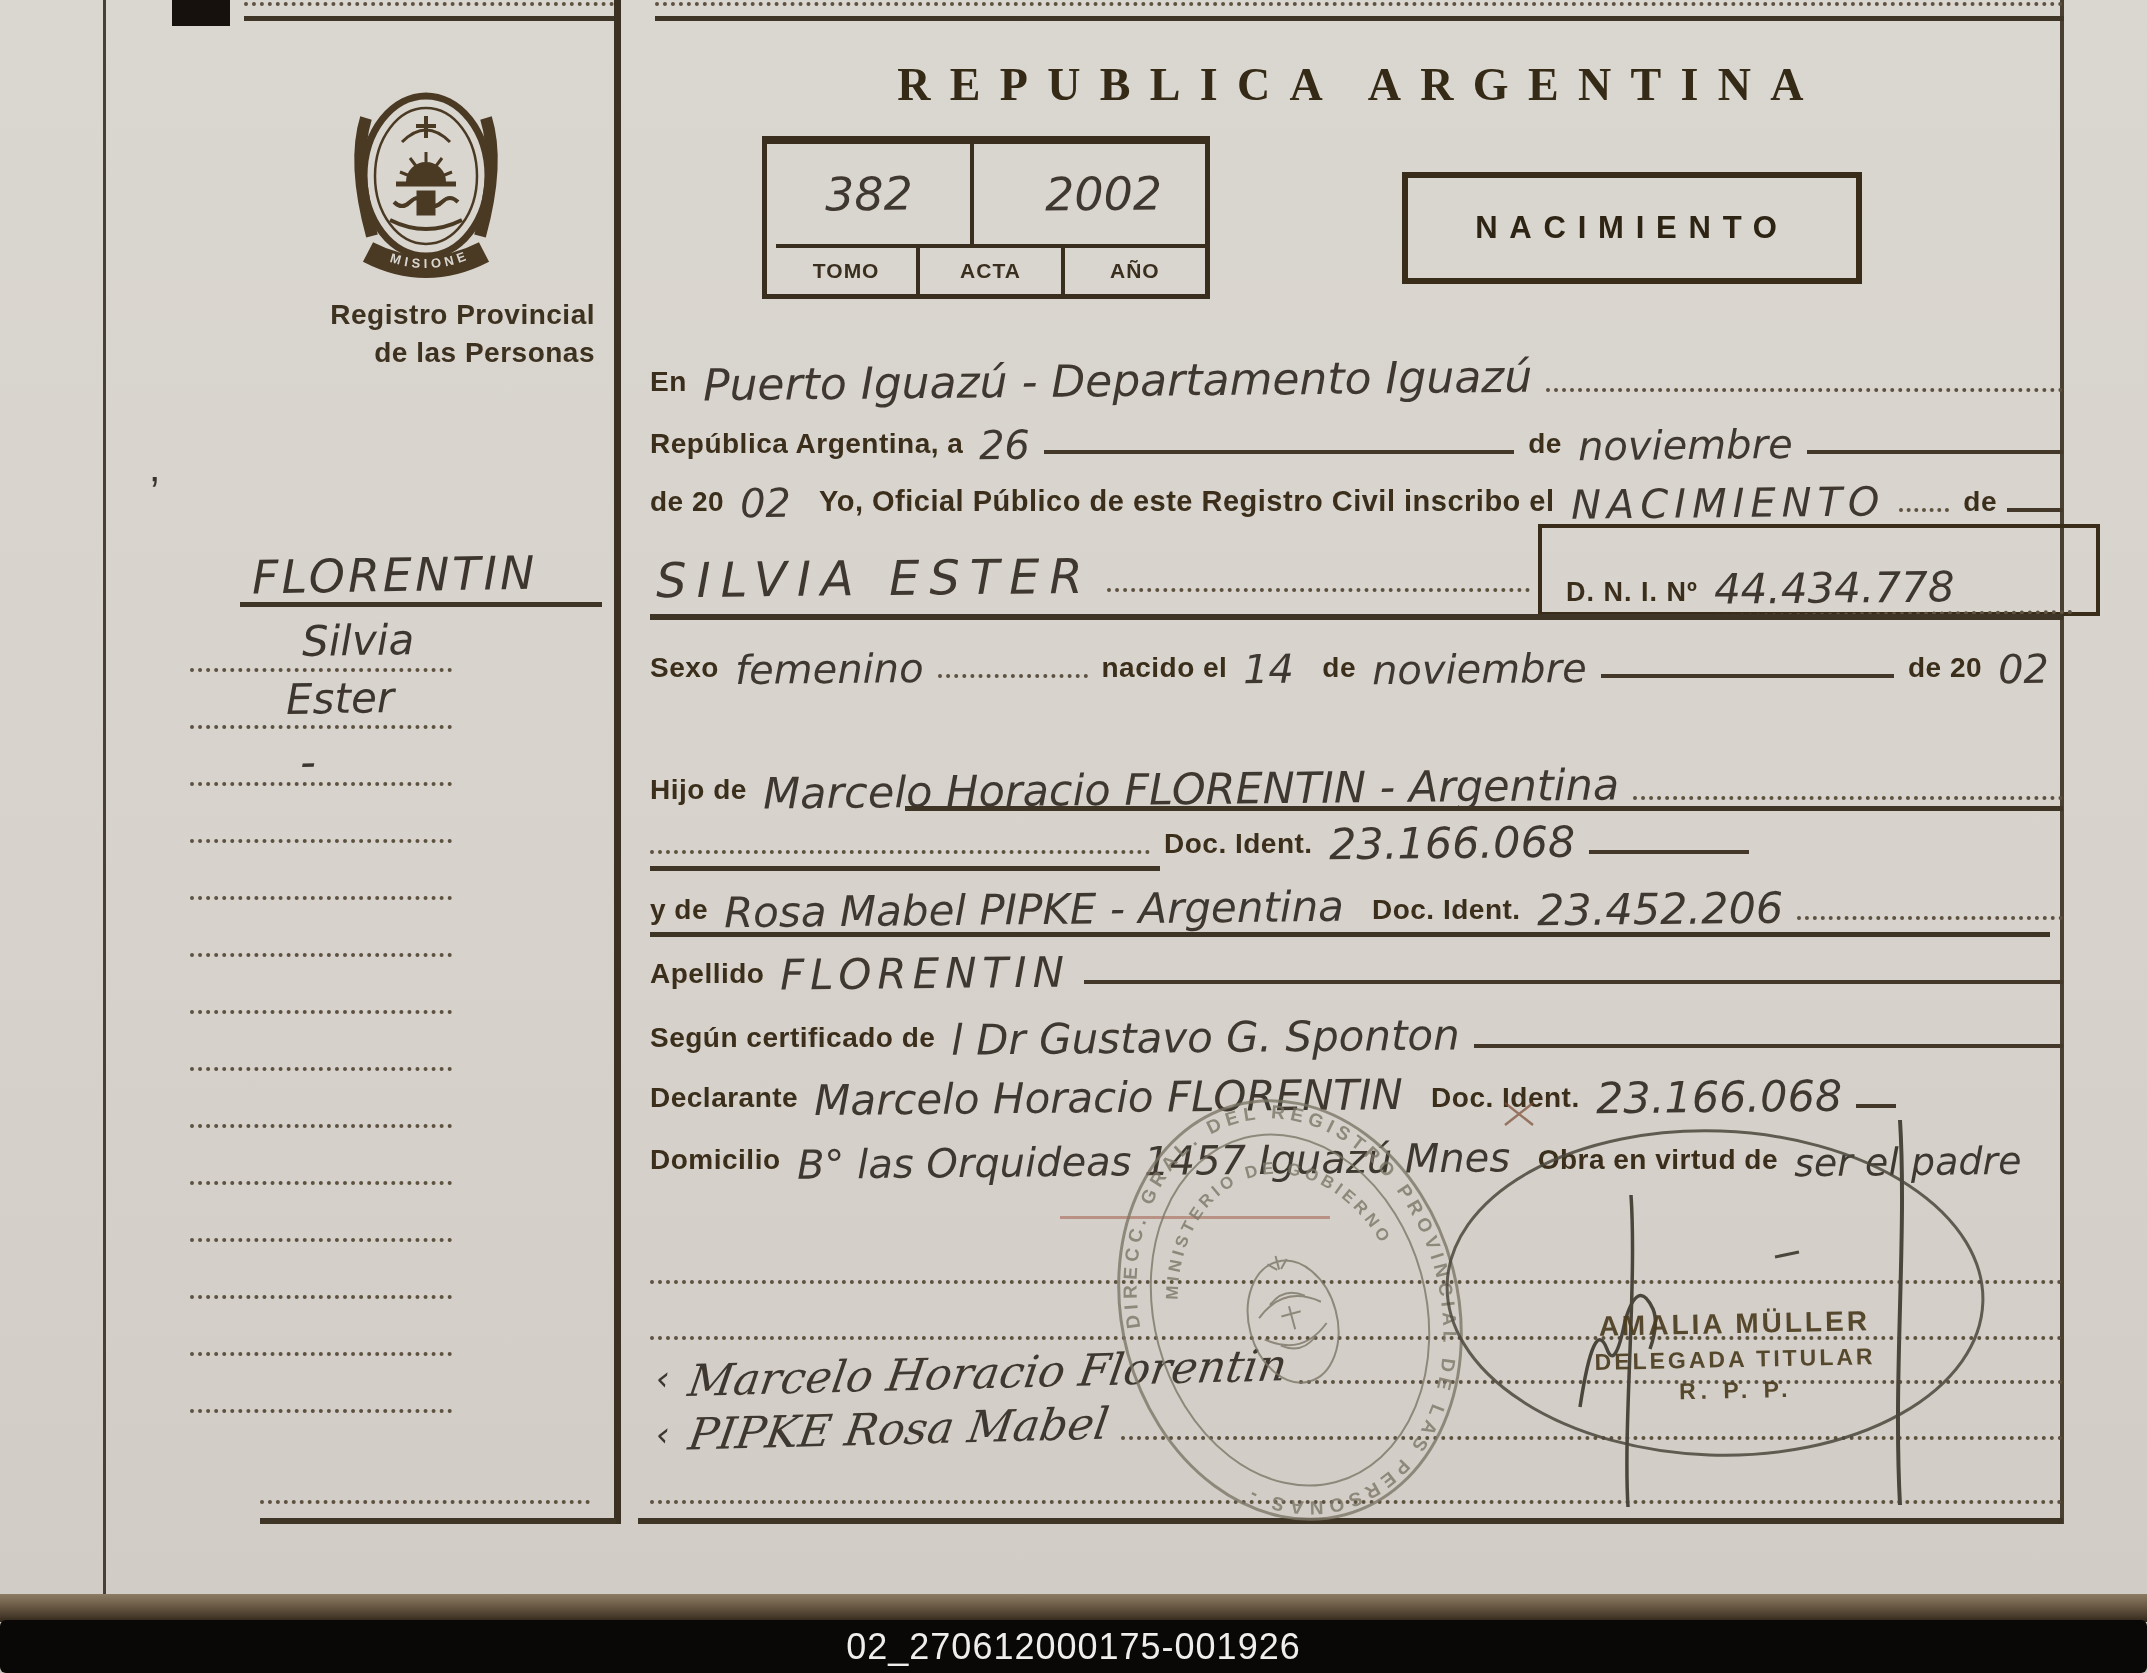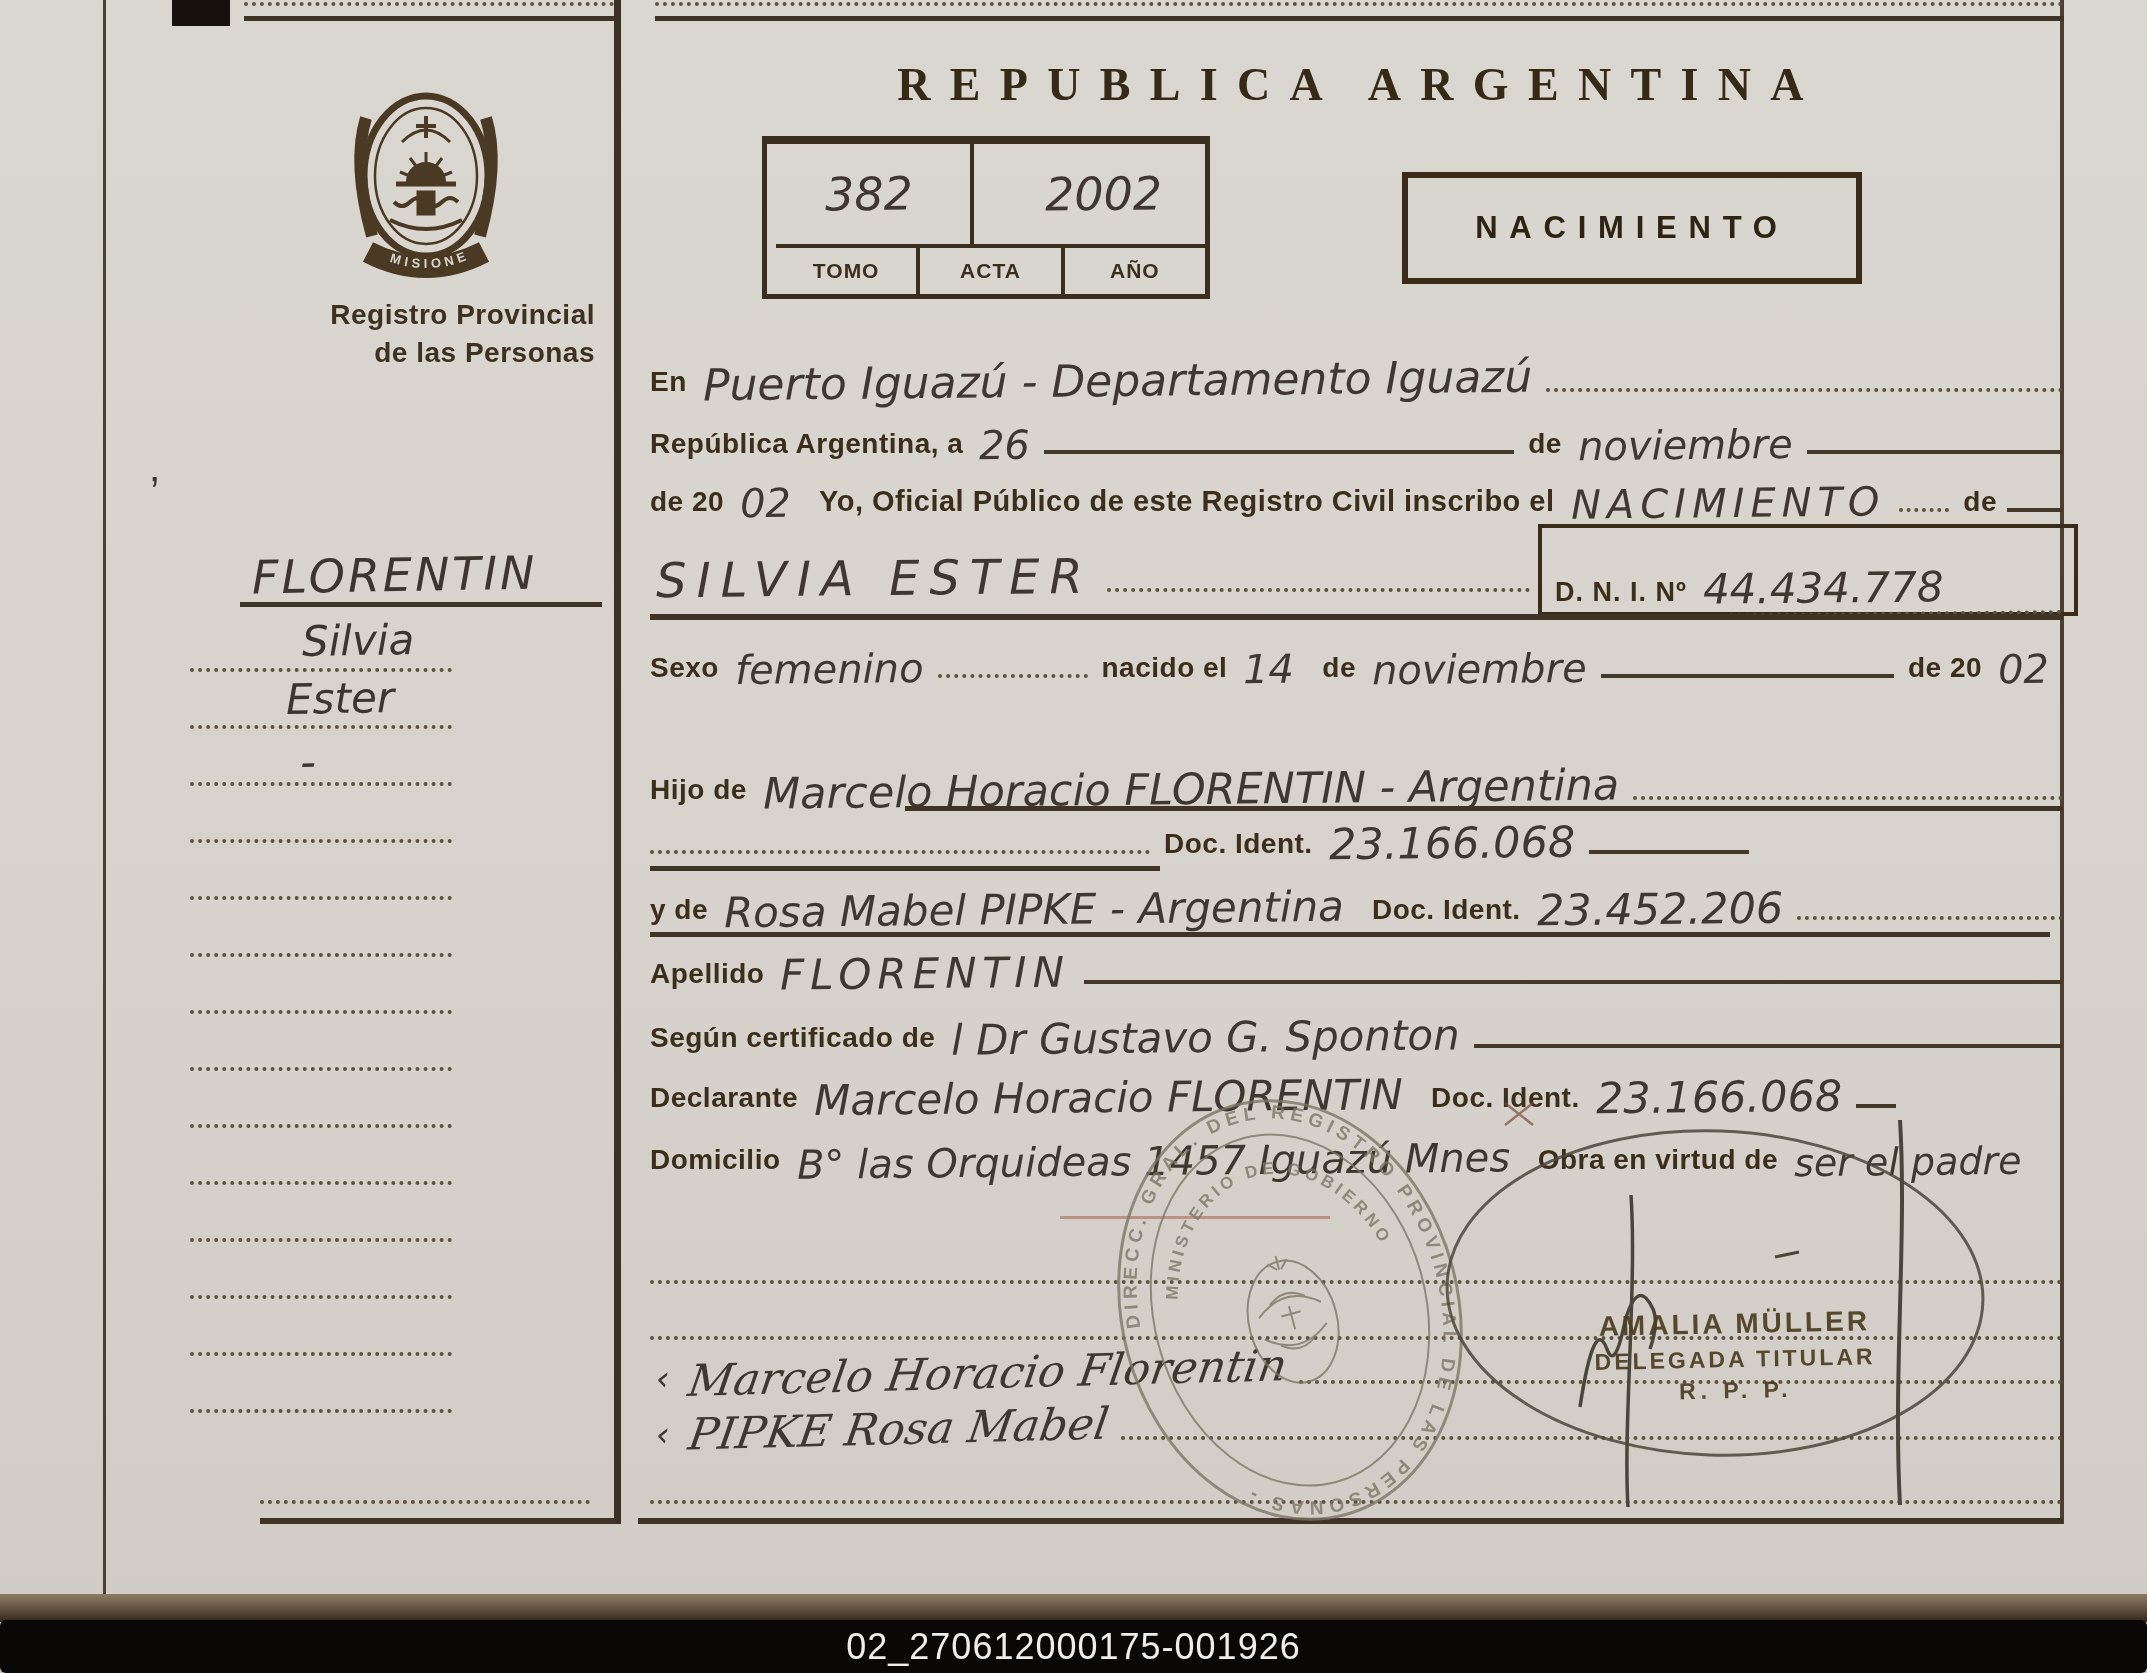--- a/index.html
+++ b/index.html
@@ -33,21 +33,21 @@
   .rt-vals>div:last-child{border-right:none;padding-left:28px;}
   .rt-vals .hw{font-size:46px;padding:0;margin:0;}
   .rt-labels{display:flex;border-top:4px solid #3a2f1e;height:46px;margin-left:9px;}
   .rt-labels>div{flex:1;border-right:4px solid #3a2f1e;display:flex;align-items:center;justify-content:center;
                  font-weight:bold;font-size:21px;letter-spacing:1px;color:#3a2f1e;}
   .rt-labels>div:last-child{border-right:none;}
   #nacbox{position:absolute;left:1402px;top:172px;width:448px;height:100px;border:6px solid #392d1a;
           display:flex;align-items:center;justify-content:center;
           font-weight:bold;font-size:31px;letter-spacing:.38em;color:#2e2414;}
   #dnibox{position:absolute;left:1538px;top:524px;width:506px;height:84px;border:4px solid #392d1a;
-          display:flex;align-items:flex-end;padding:0 13px;}
+          display:flex;align-items:flex-end;padding:0 24px;}
   #dnibox .lbl{font-size:27px;letter-spacing:1px;}
   #dnibox .hw{font-size:42px;border-bottom:4px dotted #5d5140;flex:1;}
   
   #office{position:absolute;left:250px;top:296px;width:345px;text-align:right;
           font-weight:bold;font-size:28px;line-height:38px;color:#3d3120;letter-spacing:.5px;}
   .margin-hw{position:absolute;font-family:"DejaVu Sans",sans-serif;font-style:italic;color:#3c362e;transform:rotate(-1deg);}
   
   #offstamp{position:absolute;left:1580px;top:1308px;width:310px;text-align:center;color:#4c3d20;
             transform:rotate(-1.2deg);opacity:.92;}
   #offstamp .l1{font-weight:bold;font-size:28px;letter-spacing:3px;}

